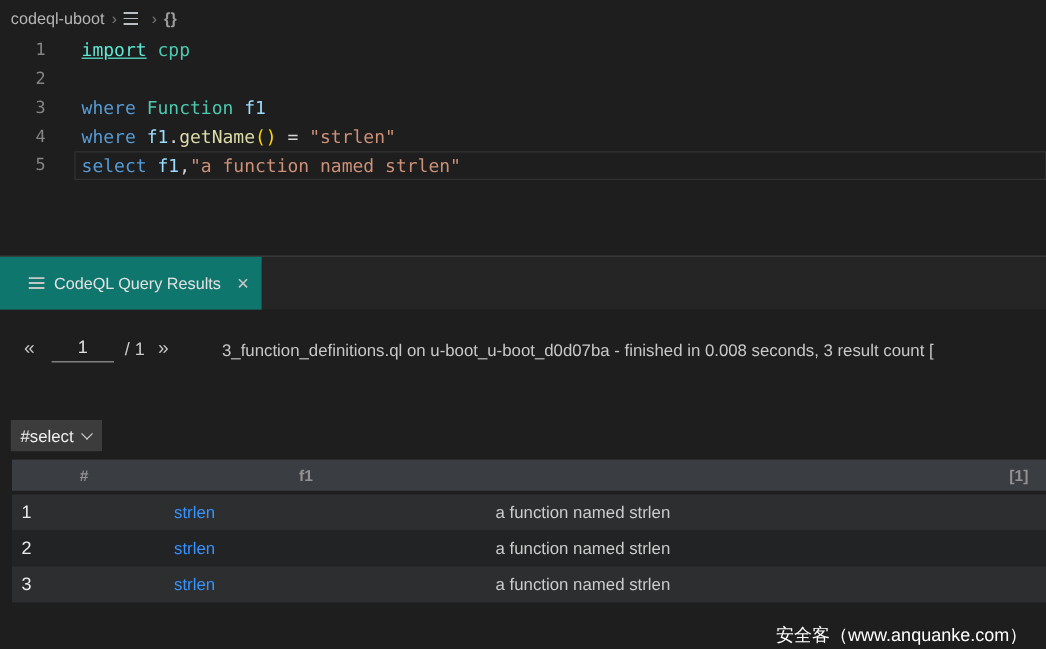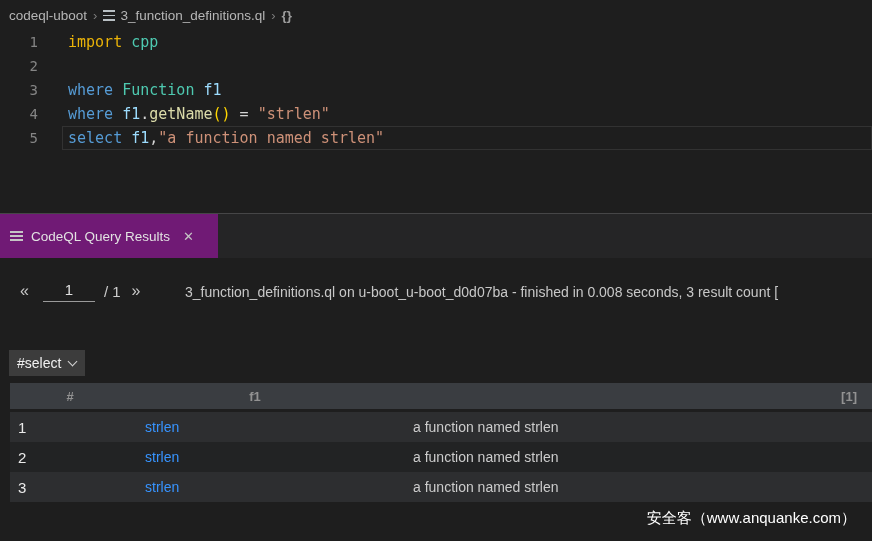--- a/index.html
+++ b/index.html
@@ -30,22 +30,22 @@
   .line { display:flex; height:24px; line-height:24px;
           font-family:"DejaVu Sans Mono", monospace; font-size:15px; }
   .ln { width:38px; flex:none; text-align:right; color:#858585; font-size:14px; }
   .line-content { flex:1; margin-left:24px; padding-left:6px; white-space:pre; }
   .line.current .line-content { box-shadow:inset 0 0 0 1px rgba(255,255,255,0.09); }
 
   
   .split-border { position:absolute; top:213px; left:0; width:100%; height:1px; background:#464647; }
   .tabbar { position:absolute; top:214px; left:0; width:100%; height:44px; background:#252526; }
   .tab {
-    width:218px; height:44px; background:#701a75;
-    display:flex; align-items:center; padding-left:10px; cursor:pointer;
+    width:218px; height:44px; background:#0f766e;
+    display:flex; align-items:center; padding-left:24px; cursor:pointer;
   }
   .tab .lines-icon { width:13px; height:11px; margin-right:8px;
     background:repeating-linear-gradient(to bottom,#c5c5c5 0 1.5px,transparent 1.5px 4.2px); }
   .tab-label { font-size:13.5px; color:#e2e2e2; white-space:nowrap; }
   .tab-close { margin-left:13px; color:#c5c5c5; font-size:13px; cursor:pointer; }
 
   
   .pager { position:absolute; top:280px; left:20px; display:flex; align-items:center;
            font-size:15px; color:#cccccc; }
   .pg-btn { cursor:pointer; color:#c8c8c8; font-size:16px; line-height:1; }
@@ -80,39 +80,38 @@
   .hc2 { width:250px; text-align:center; }
   .hc3 { flex:1; text-align:right; padding-right:15px; }
   .trow { display:flex; align-items:center; height:30px; font-size:14px; }
   .trow.odd  { background:#2d2e30; }
   .trow.even { background:#222324; }
   .c1 { width:120px; padding-left:8px; color:#eaeaea; font-size:15px; }
   .c2 { width:250px; padding-left:15px; }
   .c3 { flex:1; padding-left:33px; color:#cccccc; }
   .result-link { color:#3794ff; text-decoration:none; cursor:pointer; }
 
-  .watermark { position:absolute; top:509px; right:16px; font-size:15px; color:#ffffff; }
+  .watermark { position:absolute; top:520px; right:16px; font-size:15px; color:#ffffff; }
 </style>
 </head>
 <body>
 
 <div class="breadcrumb">
   <span class="crumb">codeql-uboot</span>
   <span class="crumb-sep">›</span>
   <span class="lines-icon"></span>
-  <span class="crumb">3_function_definitions.ql</span>
   <span class="crumb-sep">›</span>
   <span class="braces-glyph">{}</span>
 </div>
 
 <div class="editor">
   <div>
       <div class="line">
         <div class="ln">1</div>
-        <div class="line-content"><span style="color: #eab308;">import</span><span style="color: rgb(212, 212, 212);"> </span><span style="color: rgb(78, 201, 176);">cpp</span></div>
+        <div class="line-content"><span style="color: #5eead4; text-decoration: underline;">import</span><span style="color: rgb(212, 212, 212);"> </span><span style="color: rgb(78, 201, 176);">cpp</span></div>
       </div>
       <div class="line">
         <div class="ln">2</div>
         <div class="line-content"></div>
       </div>
       <div class="line">
         <div class="ln">3</div>
         <div class="line-content"><span style="color: rgb(86, 156, 214);">where</span><span style="color: rgb(212, 212, 212);"> </span><span style="color: rgb(78, 201, 176); text-align: center;">Function</span><span style="color: rgb(212, 212, 212);"> </span><span style="color: rgb(156, 220, 254);">f1</span></div>
       </div>
       <div class="line">

